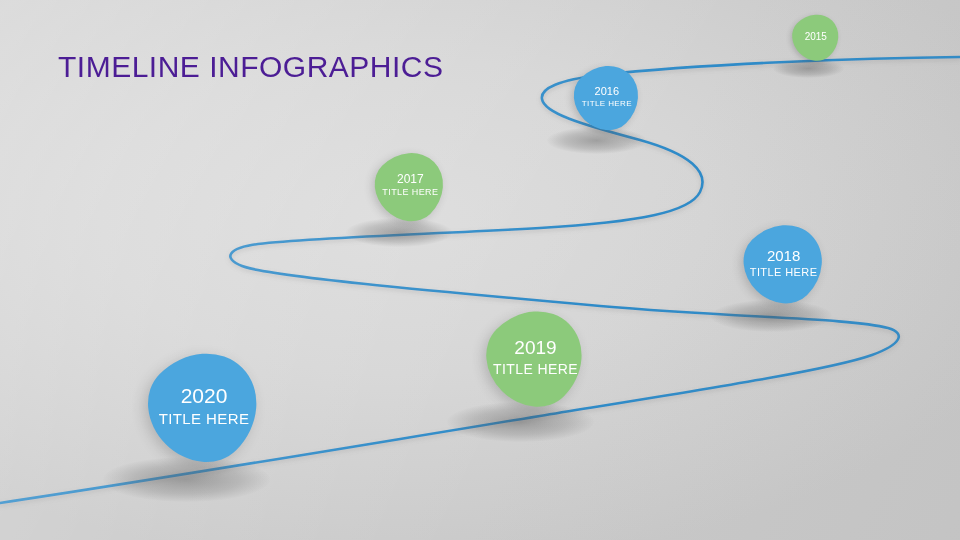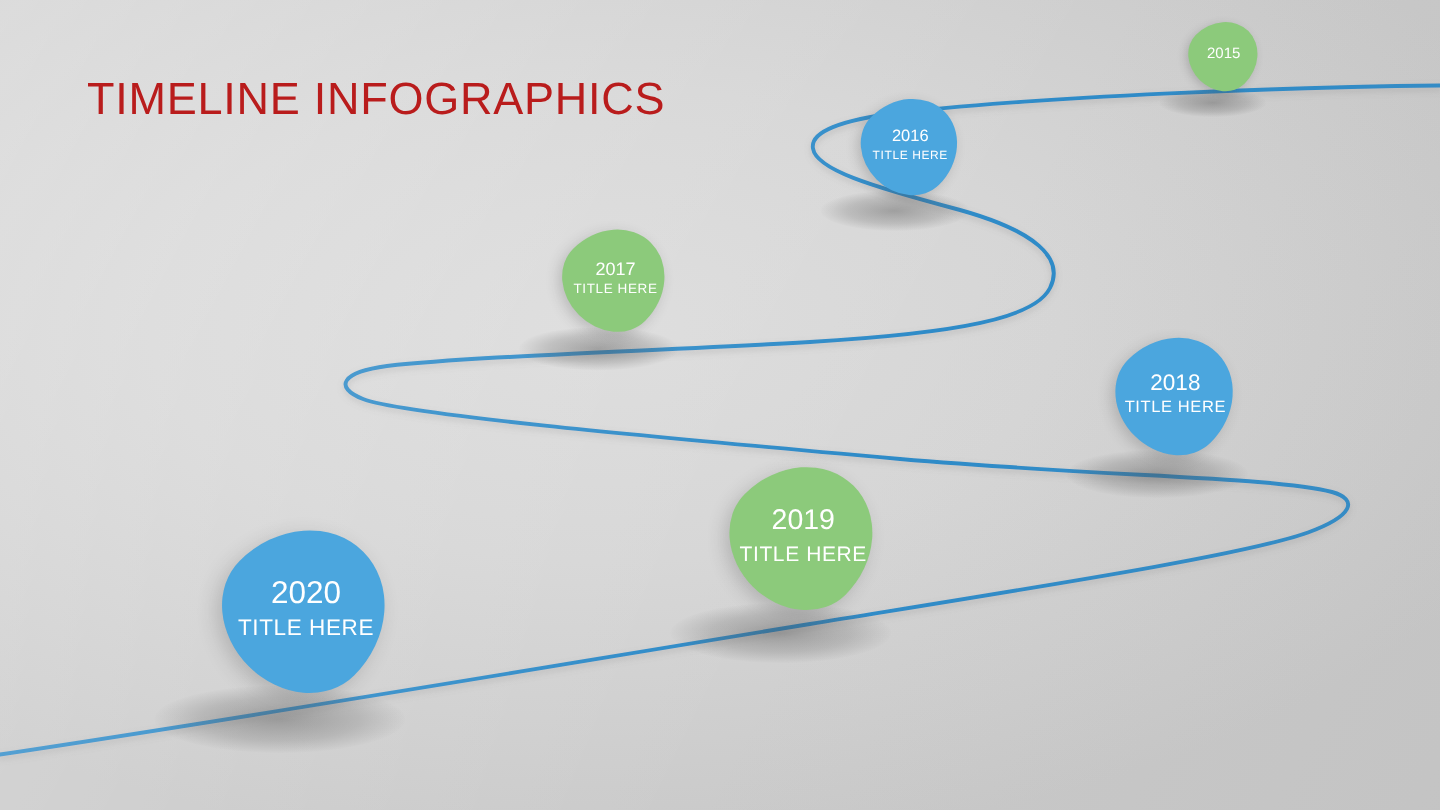--- a/index.html
+++ b/index.html
@@ -105,21 +105,21 @@
              C 228 248, 222 258, 242 266
              C 268 276, 420 290, 600 306
              C 740 318, 850 318, 888 328
              C 906 333, 902 344, 872 355
              C 830 370, 700 390, 540 416
              C 380 442, 180 476, 0 503" fill="none" stroke="#2E8BC8" stroke-width="2.6" stroke-linecap="round" filter="url(#lineShadow)"></path>
   </svg>
 
   <div id="bg-sheen"></div>
 
-  <h1 id="title" style="color: #b91c1c;">TIMELINE INFOGRAPHICS</h1>
+  <h1 id="title" style="color: #4c1d95;">TIMELINE INFOGRAPHICS</h1>
 
   <div id="pins">
       <div class="pin-shadow" style="width: 71.3px; height: 19.32px; left: 772.99px; top: 58.62px;"></div>
       <div class="pin" style="left: 793px; top: 14px; width: 46px; height: 46px; background: rgb(140, 202, 123); box-shadow: rgba(60, 60, 60, 0.22) 0px 2.3px 5.5px;">
         <div class="pin-text">
           <div class="pin-year" style="font-size: 10px;">2015</div>
         </div>
       </div>
       <div class="pin-shadow" style="width: 99.2px; height: 26.88px; left: 547.16px; top: 127.08px;"></div>
       <div class="pin" style="left: 575px; top: 65px; width: 64px; height: 64px; background: rgb(75, 166, 222); box-shadow: rgba(60, 60, 60, 0.22) 0px 3.2px 7.7px;">

